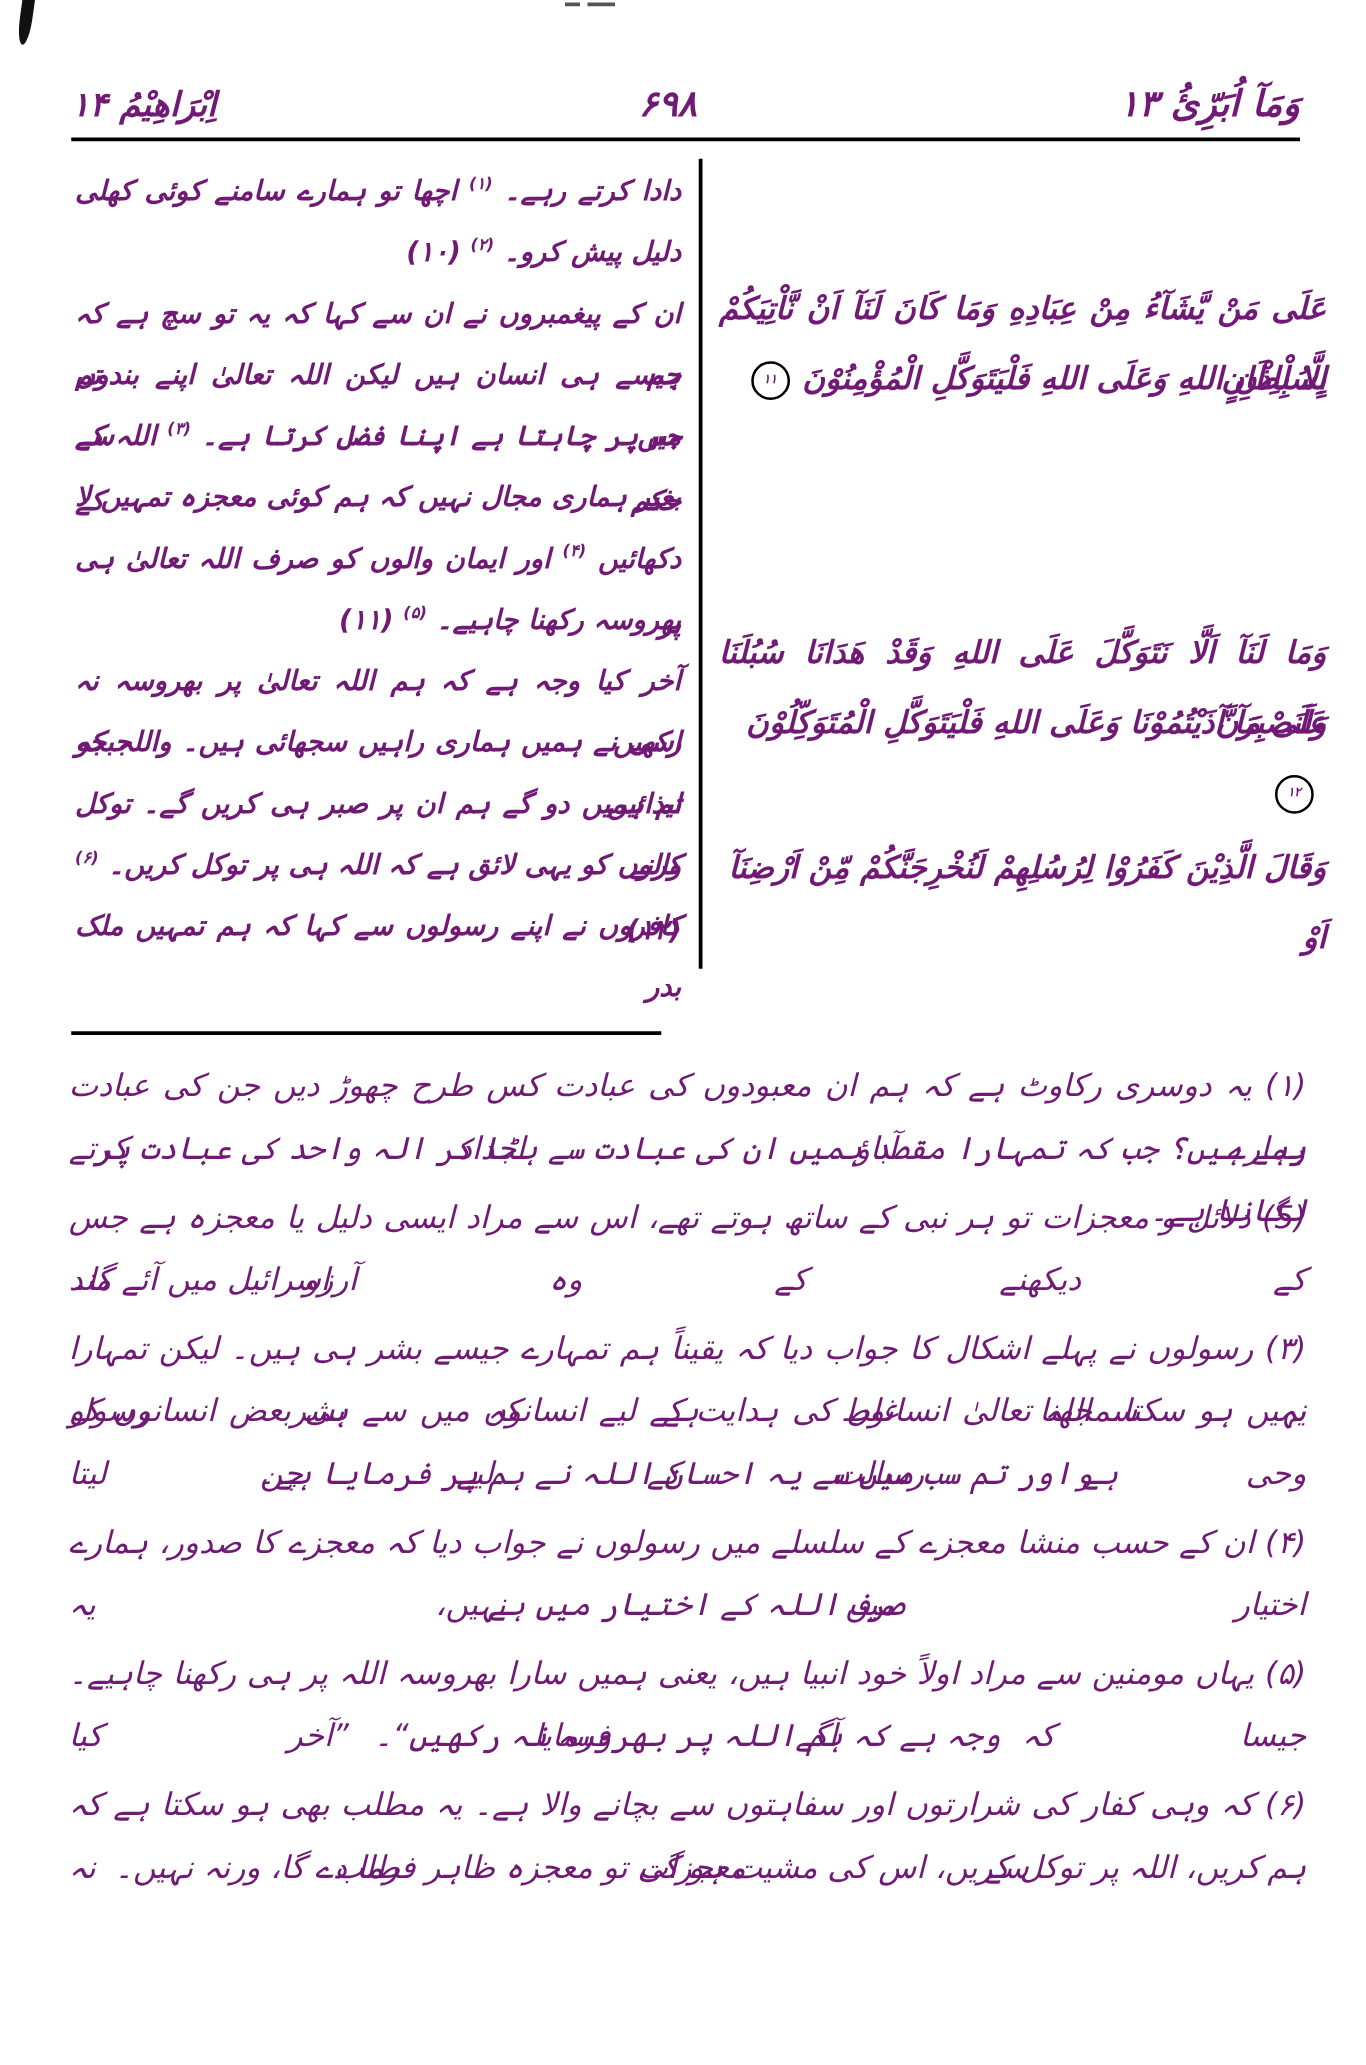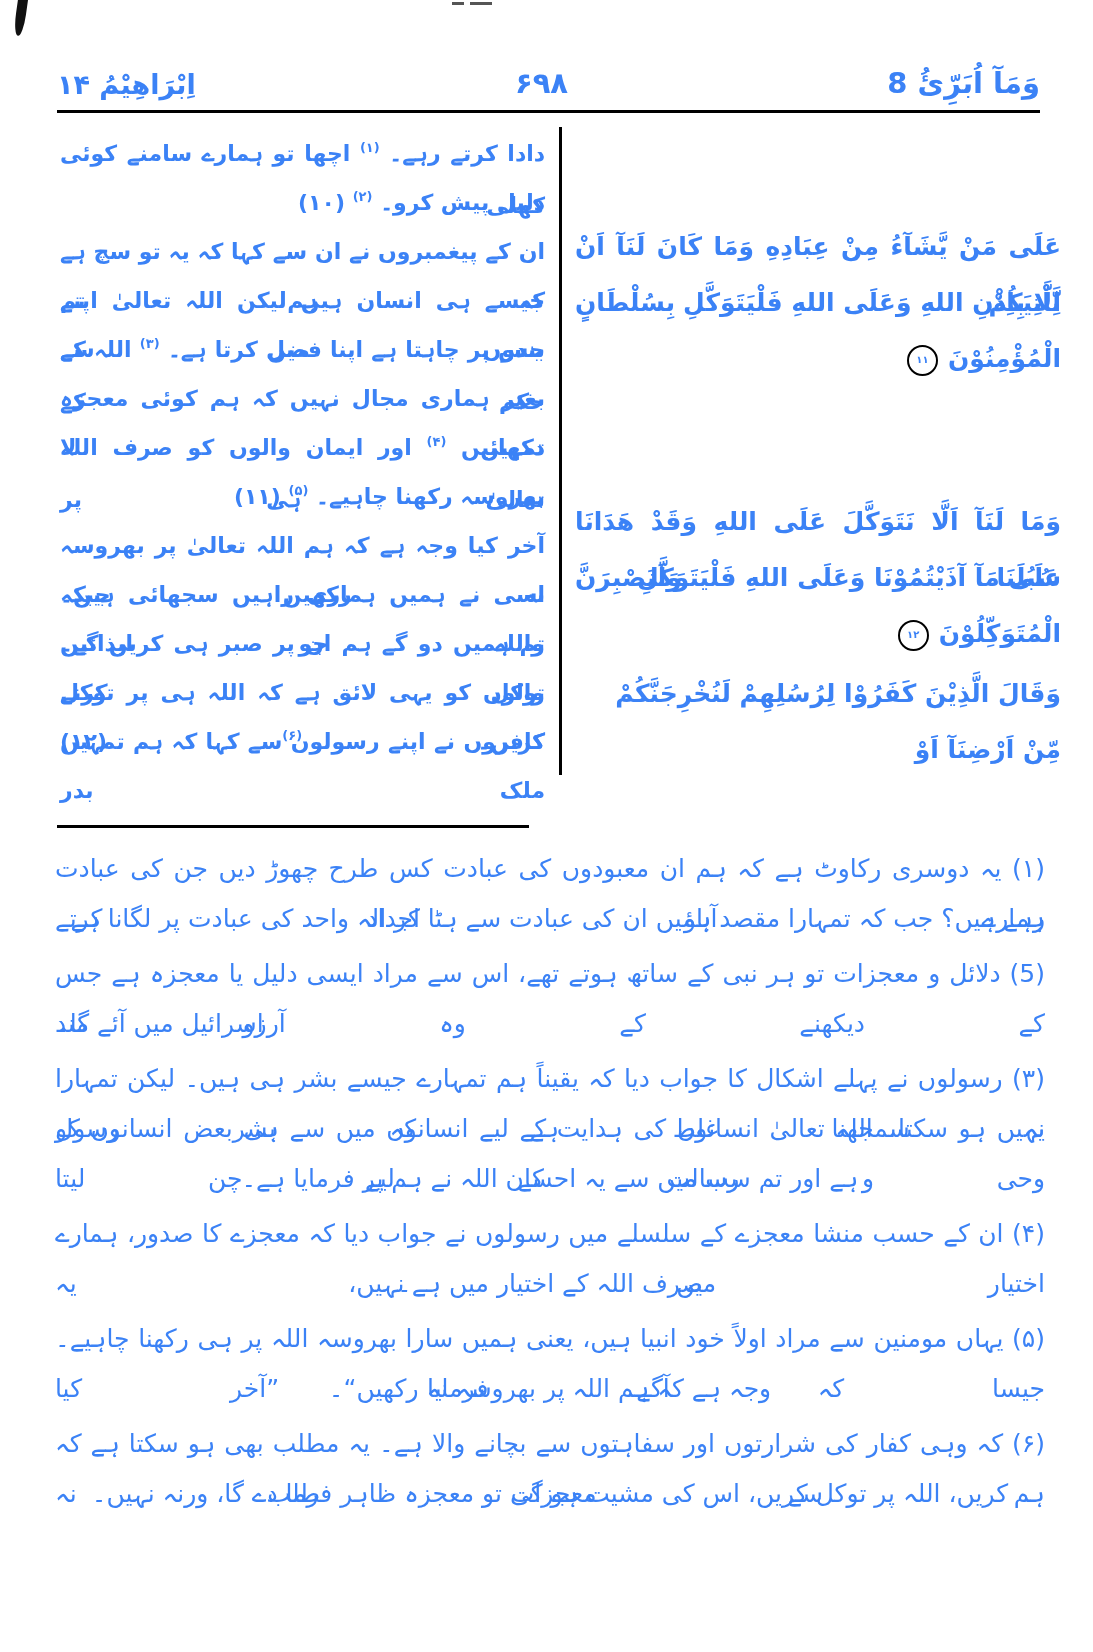--- a/index.html
+++ b/index.html
@@ -1,23 +1,24 @@
 <!DOCTYPE html>
 <html lang="ur"><head>
 <meta charset="utf-8">
 <style>
   html,body { margin:0; padding:0; background:#e8e8e8; }
   .page {
     position:relative;
     width:1093px; height:1652px;
     margin:0 auto;
     background:#ffffff;
-    color:#3b82f6;
+    color:#701a75;
     font-family:"DejaVu Sans", sans-serif;
     overflow:hidden;
+    font-style:italic;
   }
   
   .artifact { position:absolute; background:#111; }
   .artifact.corner { left:16px; top:-8px; width:10px; height:44px; transform:rotate(8deg); border-radius:0 0 60% 60%; }
   .artifact.dash1 { left:452px; top:2px; width:12px; height:3px; background:#555; }
   .artifact.dash2 { left:470px; top:2px; width:22px; height:3px; background:#555; }
 
   
   .hdr { display:flex; justify-content:space-between; align-items:flex-end; padding:66px 53px 0 57px; }
   .hdr-left  { font-size:27px; font-weight:bold; direction:rtl; }
@@ -75,21 +76,21 @@
 <body>
 
 <div class="page">
   <div class="artifact corner"></div>
   <div class="artifact dash1"></div>
   <div class="artifact dash2"></div>
 
   <header class="hdr">
     <div class="hdr-left">اِبْرَاهِيْمُ ۱۴</div>
     <div class="hdr-center">۶۹۸</div>
-    <div class="hdr-right">وَمَآ اُبَرِّئُ 8</div>
+    <div class="hdr-right">وَمَآ اُبَرِّئُ ۱۳</div>
   </header>
   <div class="hdr-rule"></div>
 
   <main class="content">
     <section class="urdu-col">
         <div class="u-line al-full"><span>دادا کرتے رہے۔ </span><span class="sup">(۱)</span><span> اچھا تو ہمارے سامنے کوئی کھلی</span></div>
         <div class="u-line al-right"><span>دلیل پیش کرو۔ </span><span class="sup">(۲)</span><span> (۱۰)</span></div>
         <div class="u-line al-full"><span>ان کے پیغمبروں نے ان سے کہا کہ یہ تو سچ ہے کہ ہم تم</span></div>
         <div class="u-line al-full"><span>جیسے ہی انسان ہیں لیکن اللہ تعالیٰ اپنے بندوں میں سے</span></div>
         <div class="u-line al-full"><span>جس پر چاہتا ہے اپنا فضل کرتا ہے۔ </span><span class="sup">(۳)</span><span> اللہ کے حکم کے</span></div>

